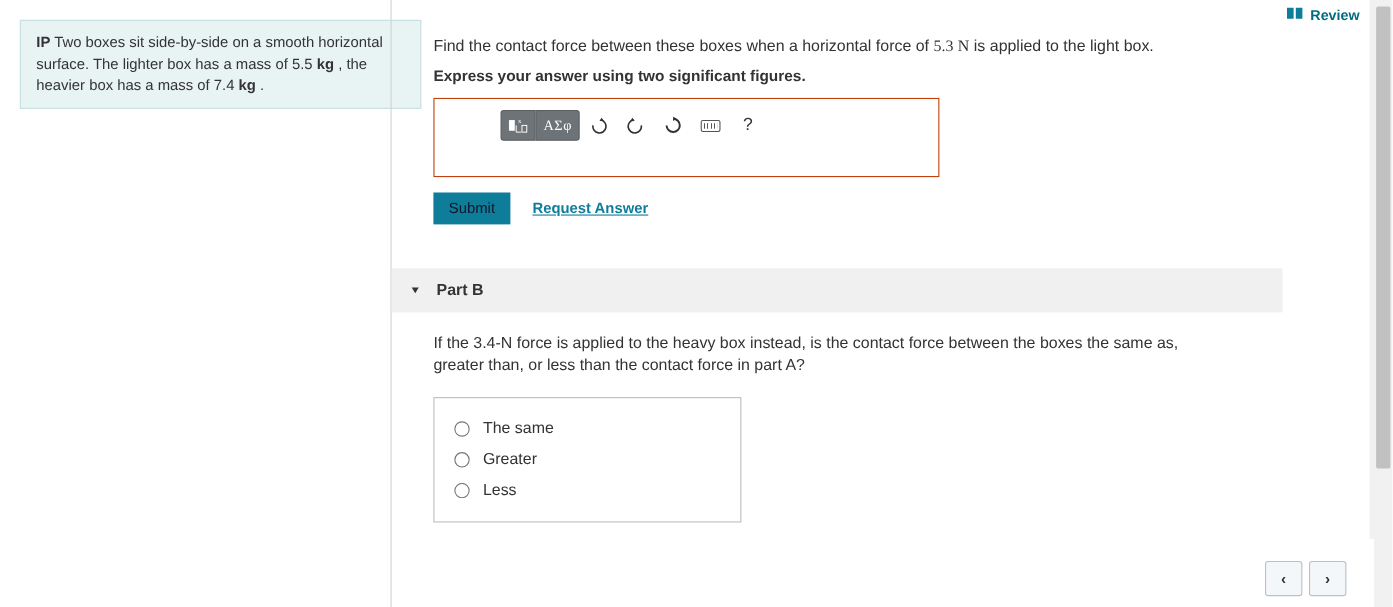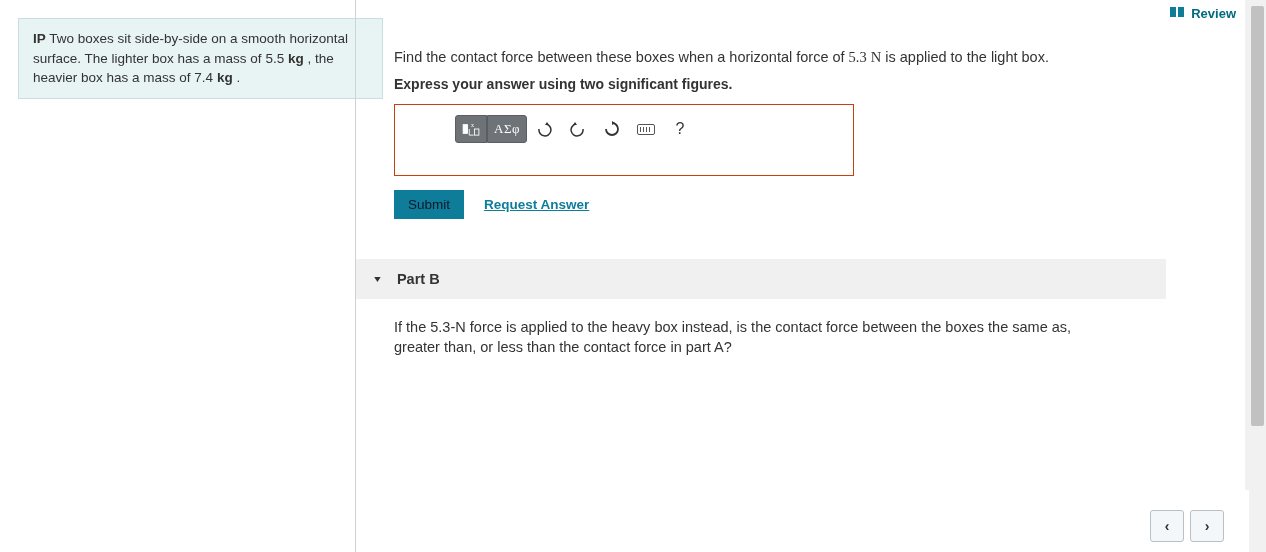--- a/index.html
+++ b/index.html
@@ -6,21 +6,21 @@
   body { font-family: Arial, Helvetica, sans-serif; font-size: 14px; color: #333; background: #fff; width: 1266px; height: 552px; overflow: hidden; position: relative; }
   .main-layout { display: flex; height: 552px; }
   .left-panel { width: 355px; padding: 18px 10px 10px 18px; }
   .info-box { background: #e8f3f3; border: 1px solid #c8dee0; padding: 10px 14px; font-size: 13.5px; line-height: 1.45; color: #333; width: 365px; }
   .info-box .b { font-weight: bold; }
   .divider { width: 1px; background: #cfd3d6; }
   .right-panel { flex: 1; position: relative; padding: 0 18px 0 0; height: 100%; overflow: hidden; }
   .review-link { position: absolute; top: 6px; right: 30px; color: #006a80; font-weight: bold; font-size: 13px; display: flex; gap: 6px; cursor: pointer; }
   .review-link svg { width: 16px; height: 12px; }
   .content { padding: 34px 0 0 38px; width: 775px; }
-  .prompt-line { font-size: 14.5px; margin-bottom: 10px; margin-top: 15px; }
+  .prompt-line { font-size: 14.5px; margin-bottom: 10px; }
   .prompt-line .rm { font-family: 'Times New Roman', serif; }
   .instruction { font-weight: bold; font-size: 14px; margin-bottom: 12px; }
   .answer-box { border: 1px solid #c2410c; width: 460px; padding: 10px 14px 14px 14px; margin-bottom: 14px; }
   .toolbar { display: flex; gap: 0; align-items: center; background: transparent; margin-left: 46px; margin-bottom: 18px; }
   .tool-btn { width: 32px; height: 28px; display: flex; align-items: center; justify-content: center; background: #6e7377; border: 1px solid #5a5e61; color: #fff; font-size: 13px; cursor: pointer; }
   .tool-btn.light { background: transparent; border: none; color: #333; width: 34px; }
   .tool-btn.light svg { width: 16px; height: 16px; }
   .tool-btn.first { border-radius: 3px 0 0 3px; }
   .tool-btn.greek { font-family: 'Times New Roman', serif; font-size: 13px; letter-spacing: 0.5px; border-radius: 0 3px 3px 0; width: 40px; }
   .input-row { display: flex; align-items: center; gap: 10px; }
@@ -117,21 +117,35 @@
         <a class="req-link">Request Answer</a>
       </div>
 
       <div class="part-header">
         <span class="tri">▼</span>
         <span class="label">Part B</span>
       </div>
 
       <div class="partb-body">
         <div class="partb-prompt">
-          <span>If the </span><span class="rm">5.3-</span><span class="rm">N</span><span> force is applied to the heavy box instead, is the contact force between the boxes the same as, greater than, or less than the contact force in part A?</span>
+          <span>If the </span><span class="rm">3.4-</span><span class="rm">N</span><span> force is applied to the heavy box instead, is the contact force between the boxes the same as, greater than, or less than the contact force in part A?</span>
+        </div>
+        <div class="radio-box">
+          <div class="radio-row">
+            <input type="radio" name="pb" id="r0" style="">
+            <label for="r0">The same</label>
+          </div>
+          <div class="radio-row">
+            <input type="radio" name="pb" id="r1" style="">
+            <label for="r1">Greater</label>
+          </div>
+          <div class="radio-row">
+            <input type="radio" name="pb" id="r2" style="">
+            <label for="r2">Less</label>
+          </div>
         </div>
       </div>
     </div>
 
     <div class="inner-scroll">
       <div class="arrow">▴</div>
       <div class="arrow dn">▾</div>
     </div>
   </div>
 </div>

